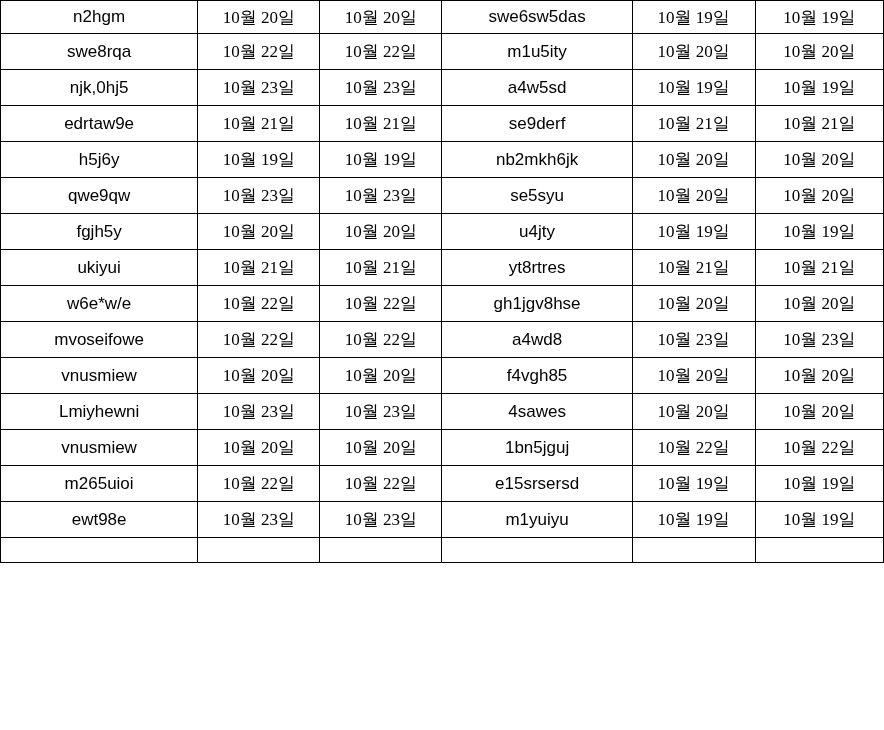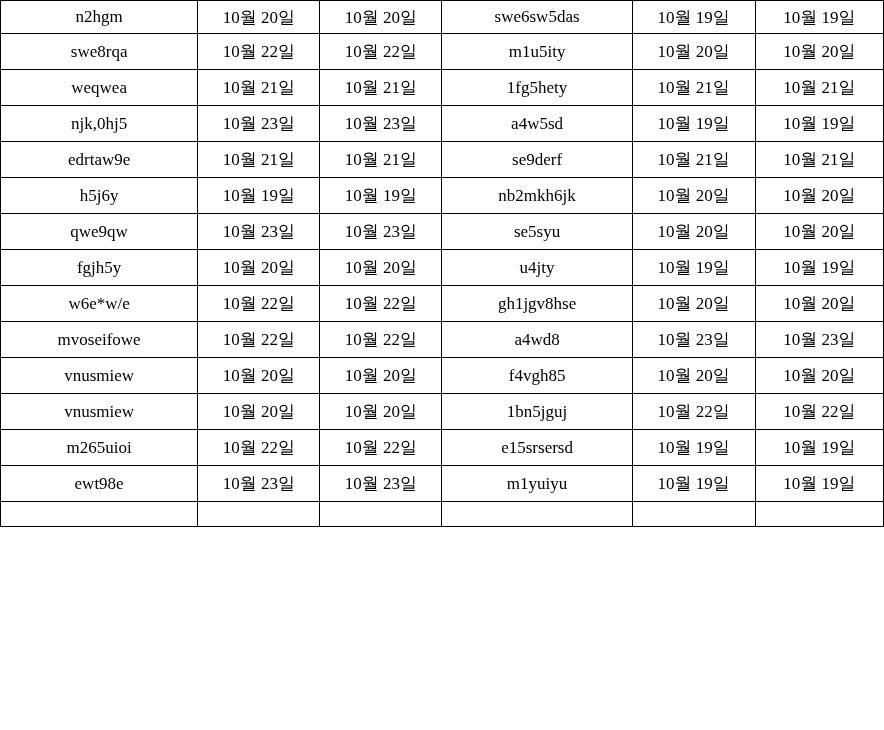--- a/index.html
+++ b/index.html
@@ -33,21 +33,21 @@
   }
   
   col.c0 { width: 197px; }
   col.c1 { width: 122px; }
   col.c2 { width: 122px; }
   col.c3 { width: 190px; }
   col.c4 { width: 123px; }
   col.c5 { width: 128px; }
 
   td.code-cell {
-    font-family: Liberation Serif, serif;
+    font-family: Liberation Sans, sans-serif;
     font-size: 15px;
     letter-spacing: 0px;
   }
   td.date-cell {
     font-family: "Liberation Serif", serif;
     font-size: 17px;
   }
   
   tr.first-row td { height: 32px; }
   tr.last-row td { height: 24px; }
@@ -73,28 +73,20 @@
         <td class="date-cell">10월 19일</td>
         <td class="date-cell">10월 19일</td>
       </tr>
       <tr>
         <td class="code-cell">swe8rqa</td>
         <td class="date-cell">10월 22일</td>
         <td class="date-cell">10월 22일</td>
         <td class="code-cell">m1u5ity</td>
         <td class="date-cell">10월 20일</td>
         <td class="date-cell">10월 20일</td>
-      </tr>
-      <tr>
-        <td class="code-cell">weqwea</td>
-        <td class="date-cell">10월 21일</td>
-        <td class="date-cell">10월 21일</td>
-        <td class="code-cell">1fg5hety</td>
-        <td class="date-cell">10월 21일</td>
-        <td class="date-cell">10월 21일</td>
       </tr>
       <tr>
         <td class="code-cell">njk,0hj5</td>
         <td class="date-cell">10월 23일</td>
         <td class="date-cell">10월 23일</td>
         <td class="code-cell">a4w5sd</td>
         <td class="date-cell">10월 19일</td>
         <td class="date-cell">10월 19일</td>
       </tr>
       <tr>
@@ -123,40 +115,56 @@
       </tr>
       <tr>
         <td class="code-cell">fgjh5y</td>
         <td class="date-cell">10월 20일</td>
         <td class="date-cell">10월 20일</td>
         <td class="code-cell">u4jty</td>
         <td class="date-cell">10월 19일</td>
         <td class="date-cell">10월 19일</td>
       </tr>
       <tr>
+        <td class="code-cell">ukiyui</td>
+        <td class="date-cell">10월 21일</td>
+        <td class="date-cell">10월 21일</td>
+        <td class="code-cell">yt8rtres</td>
+        <td class="date-cell">10월 21일</td>
+        <td class="date-cell">10월 21일</td>
+      </tr>
+      <tr>
         <td class="code-cell">w6e*w/e</td>
         <td class="date-cell">10월 22일</td>
         <td class="date-cell">10월 22일</td>
         <td class="code-cell">gh1jgv8hse</td>
         <td class="date-cell">10월 20일</td>
         <td class="date-cell">10월 20일</td>
       </tr>
       <tr>
         <td class="code-cell">mvoseifowe</td>
         <td class="date-cell">10월 22일</td>
         <td class="date-cell">10월 22일</td>
         <td class="code-cell">a4wd8</td>
         <td class="date-cell">10월 23일</td>
         <td class="date-cell">10월 23일</td>
       </tr>
       <tr>
         <td class="code-cell">vnusmiew</td>
         <td class="date-cell">10월 20일</td>
         <td class="date-cell">10월 20일</td>
         <td class="code-cell">f4vgh85</td>
+        <td class="date-cell">10월 20일</td>
+        <td class="date-cell">10월 20일</td>
+      </tr>
+      <tr>
+        <td class="code-cell">Lmiyhewni</td>
+        <td class="date-cell">10월 23일</td>
+        <td class="date-cell">10월 23일</td>
+        <td class="code-cell">4sawes</td>
         <td class="date-cell">10월 20일</td>
         <td class="date-cell">10월 20일</td>
       </tr>
       <tr>
         <td class="code-cell">vnusmiew</td>
         <td class="date-cell">10월 20일</td>
         <td class="date-cell">10월 20일</td>
         <td class="code-cell">1bn5jguj</td>
         <td class="date-cell">10월 22일</td>
         <td class="date-cell">10월 22일</td>

